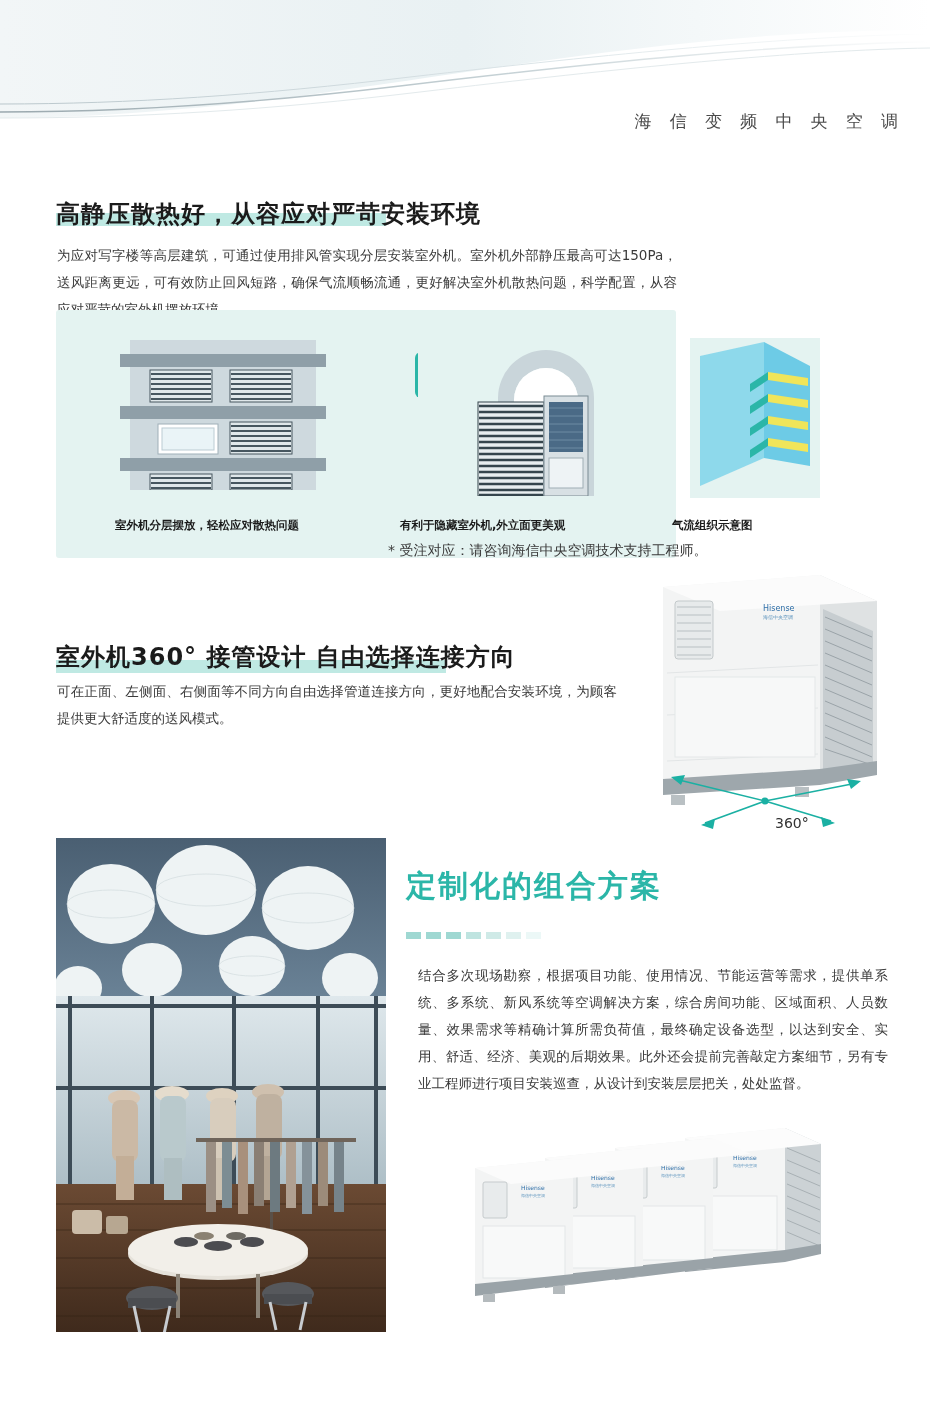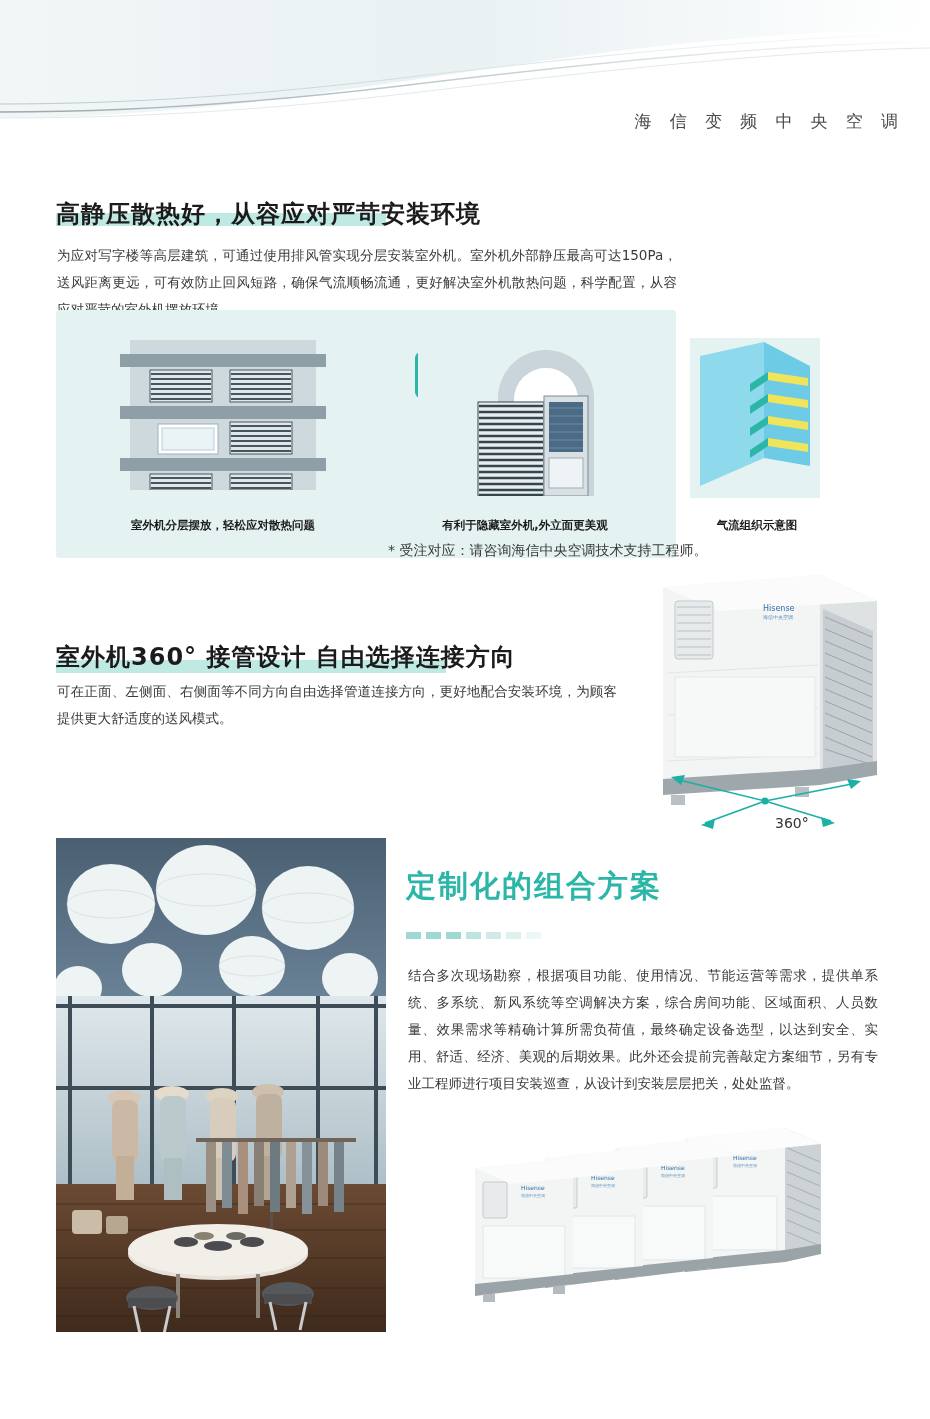--- a/index.html
+++ b/index.html
@@ -77,21 +77,21 @@
     height: 248px;
     background: #e4f3f1;
     border-radius: 3px;
   }
   .illus-caption {
     position: absolute;
     font-size: 11.5px;
     font-weight: bold;
     color: #1b1b1b;
     font-family: "DejaVu Sans", sans-serif;
-    text-align: center;
+    text-align: left;
     white-space: nowrap;
   }
   .illus-note {
     position: absolute;
     font-size: 14px;
     color: #3a3a3a;
     font-family: "DejaVu Sans", sans-serif;
     white-space: nowrap;
   }
 
@@ -460,21 +460,21 @@
 <div class="big-title">定制化的组合方案</div>
 <div class="dots">
   <i></i>
     <i></i>
     <i></i>
     <i></i>
     <i></i>
     <i></i>
     <i></i>
 </div>
-<div class="body-text" style="left:408px; top:962px; width:470px;">结合多次现场勘察，根据项目功能、使用情况、节能运营等需求，提供单系统、多系统、新风系统等空调解决方案，综合房间功能、区域面积、人员数量、效果需求等精确计算所需负荷值，最终确定设备选型，以达到安全、实用、舒适、经济、美观的后期效果。此外还会提前完善敲定方案细节，另有专业工程师进行项目安装巡查，从设计到安装层层把关，处处监督。</div>
+<div class="body-text" style="left:418px; top:962px; width:470px;">结合多次现场勘察，根据项目功能、使用情况、节能运营等需求，提供单系统、多系统、新风系统等空调解决方案，综合房间功能、区域面积、人员数量、效果需求等精确计算所需负荷值，最终确定设备选型，以达到安全、实用、舒适、经济、美观的后期效果。此外还会提前完善敲定方案细节，另有专业工程师进行项目安装巡查，从设计到安装层层把关，处处监督。</div>
 
 <div class="shop-photo">
   <svg width="330" height="494" viewBox="0 0 330 494">
     <defs>
       <linearGradient id="ceil" x1="0" y1="0" x2="0" y2="1">
         <stop offset="0" stop-color="#4a5f72"></stop>
         <stop offset="1" stop-color="#6a8296"></stop>
       </linearGradient>
       <linearGradient id="flr" x1="0" y1="0" x2="0" y2="1">
         <stop offset="0" stop-color="#6b4a33"></stop>

